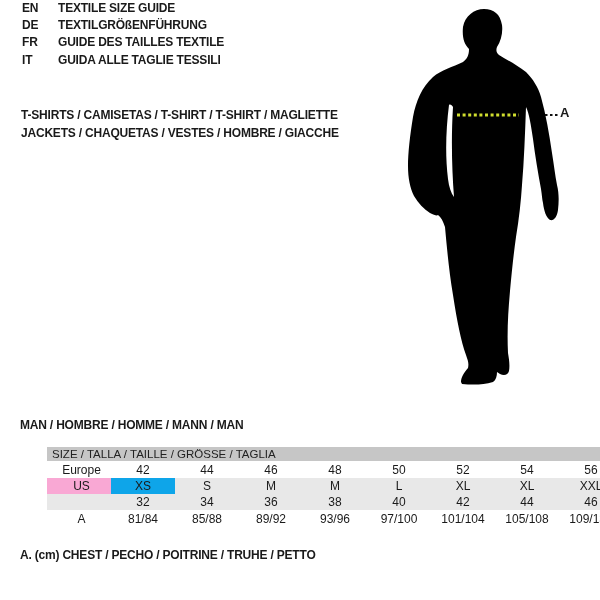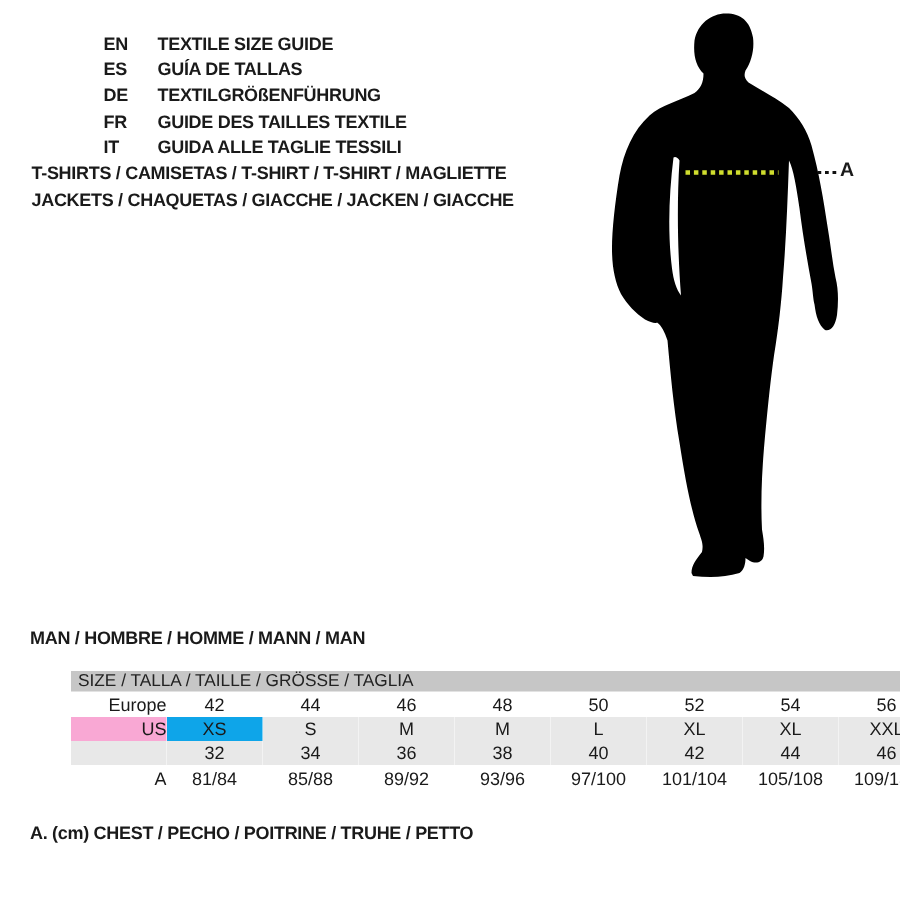--- a/index.html
+++ b/index.html
@@ -3,76 +3,72 @@
 <meta charset="utf-8">
 <style>
   html,body{margin:0;padding:0;}
   body{
     width:600px;height:600px;position:relative;background:#ffffff;
     font-family:"Liberation Sans",sans-serif;color:#1a1a1a;overflow:hidden;
   }
   .abs{position:absolute;}
 
   
-  .lang-block{left:22px;top:21px;margin-left:47px;}
+  .lang-block{left:22px;top:0;}
   .lang-row{display:flex;line-height:17.2px;font-size:12px;font-weight:bold;letter-spacing:-0.2px;}
   .lang-code{width:36px;flex:0 0 36px;}
 
   
   .category-block{left:21px;top:106px;}
   .category-line{font-size:12px;font-weight:bold;line-height:18px;letter-spacing:-0.2px;white-space:nowrap;}
 
   
   .figure-svg{left:405px;top:3px;width:170px;height:400px;}
   .measure-label{left:560px;top:105px;font-size:13px;font-weight:bold;}
 
   
   .man-title{left:20px;top:418px;font-size:12px;font-weight:bold;letter-spacing:-0.2px;}
 
   
   .size-table-wrap{left:17px;top:447px;width:576px;margin-left:30px;}
   table.size-table{border-collapse:collapse;table-layout:fixed;width:576px;font-size:12px;}
   table.size-table td{padding:0;text-align:center;overflow:hidden;white-space:nowrap;}
-  table.size-table td.lbl{text-align:right;padding-left:5px;}
+  table.size-table td.lbl{text-align:center;padding-left:5px;}
   tr.hdr td{font-size:11.5px;text-align:left;padding-left:5px;height:14px;color:#222;}
   tr.r0 td,tr.r3 td{height:17px;}
   tr.r1 td,tr.r2 td{height:16px;}
 
   
   .footnote{left:20px;top:548px;font-size:12px;font-weight:bold;letter-spacing:-0.2px;}
 </style>
 </head>
 <body>
 
 <div class="abs lang-block">
   <div class="lang-row">
     <span class="lang-code">EN</span>
     <span class="lang-label">TEXTILE SIZE GUIDE</span>
-  </div>
-  <div class="lang-row">
-    <span class="lang-code">ES</span>
-    <span class="lang-label">GUÍA DE TALLAS</span>
   </div>
   <div class="lang-row">
     <span class="lang-code">DE</span>
     <span class="lang-label">TEXTILGRÖßENFÜHRUNG</span>
   </div>
   <div class="lang-row">
     <span class="lang-code">FR</span>
     <span class="lang-label">GUIDE DES TAILLES TEXTILE</span>
   </div>
   <div class="lang-row">
     <span class="lang-code">IT</span>
     <span class="lang-label">GUIDA ALLE TAGLIE TESSILI</span>
   </div>
 </div>
 
 <div class="abs category-block">
   <div class="category-line">T-SHIRTS / CAMISETAS / T-SHIRT / T-SHIRT / MAGLIETTE</div>
-  <div class="category-line">JACKETS / CHAQUETAS / GIACCHE / JACKEN / GIACCHE</div>
+  <div class="category-line">JACKETS / CHAQUETAS / VESTES / HOMBRE / GIACCHE</div>
 </div>
 
 <svg class="abs figure-svg" viewBox="0 0 170 400" xmlns="http://www.w3.org/2000/svg">
   <path fill-rule="evenodd" d="
     M79,6
     C69,6 60,13 58,24
     C57,34 59,41 64,46
     C64,52 62,56 58,59
     C48,64 36,67 28,74
     C17,84 11,98 8,114

